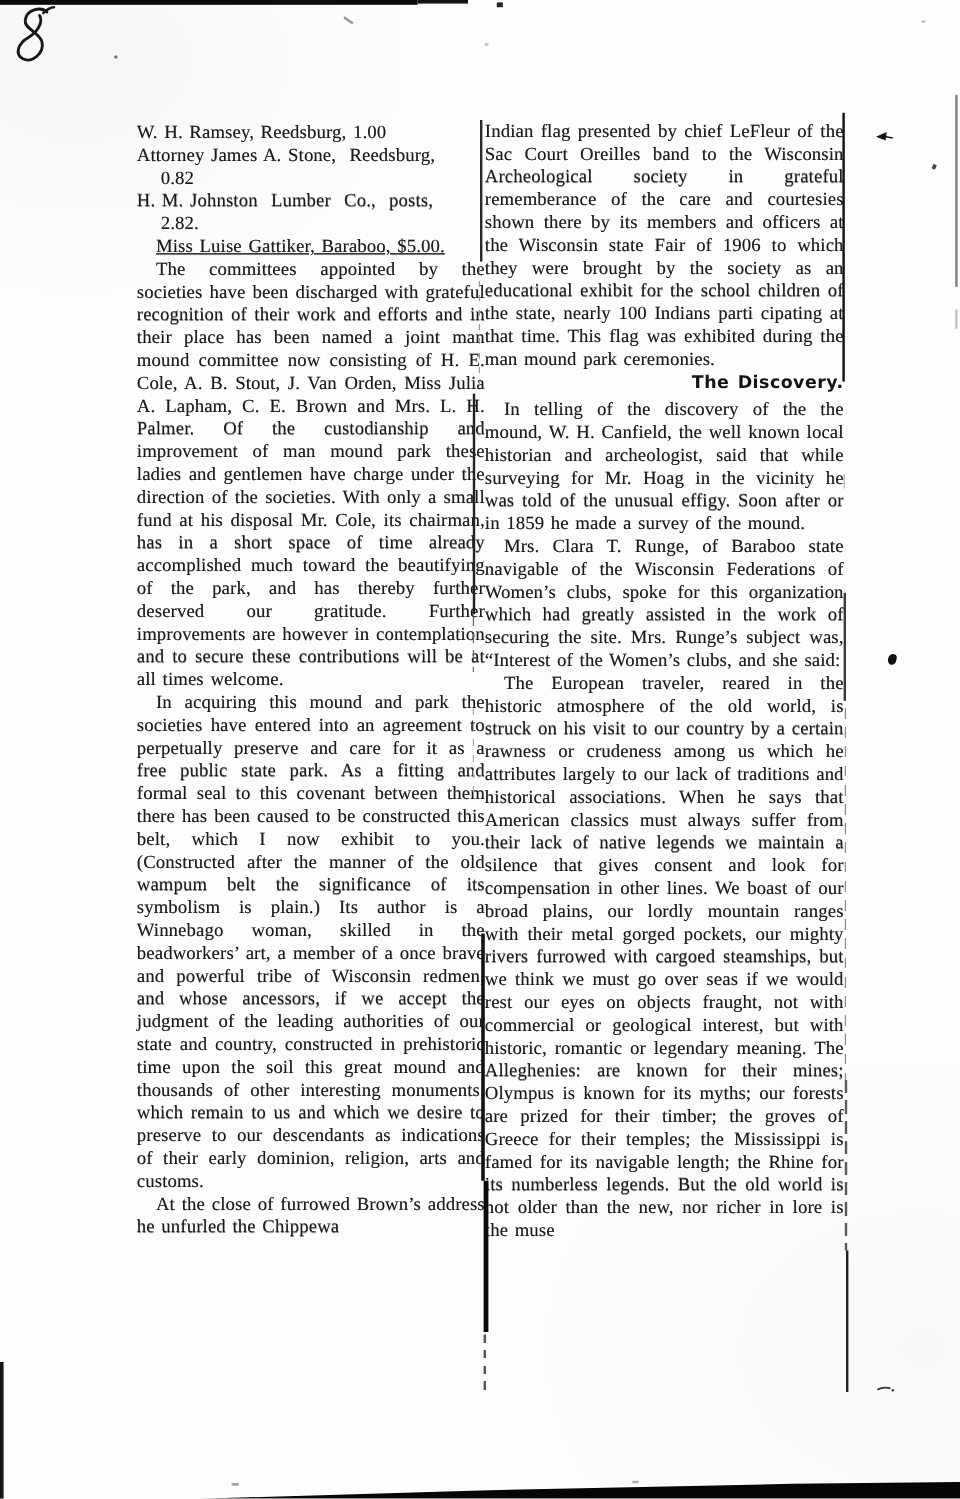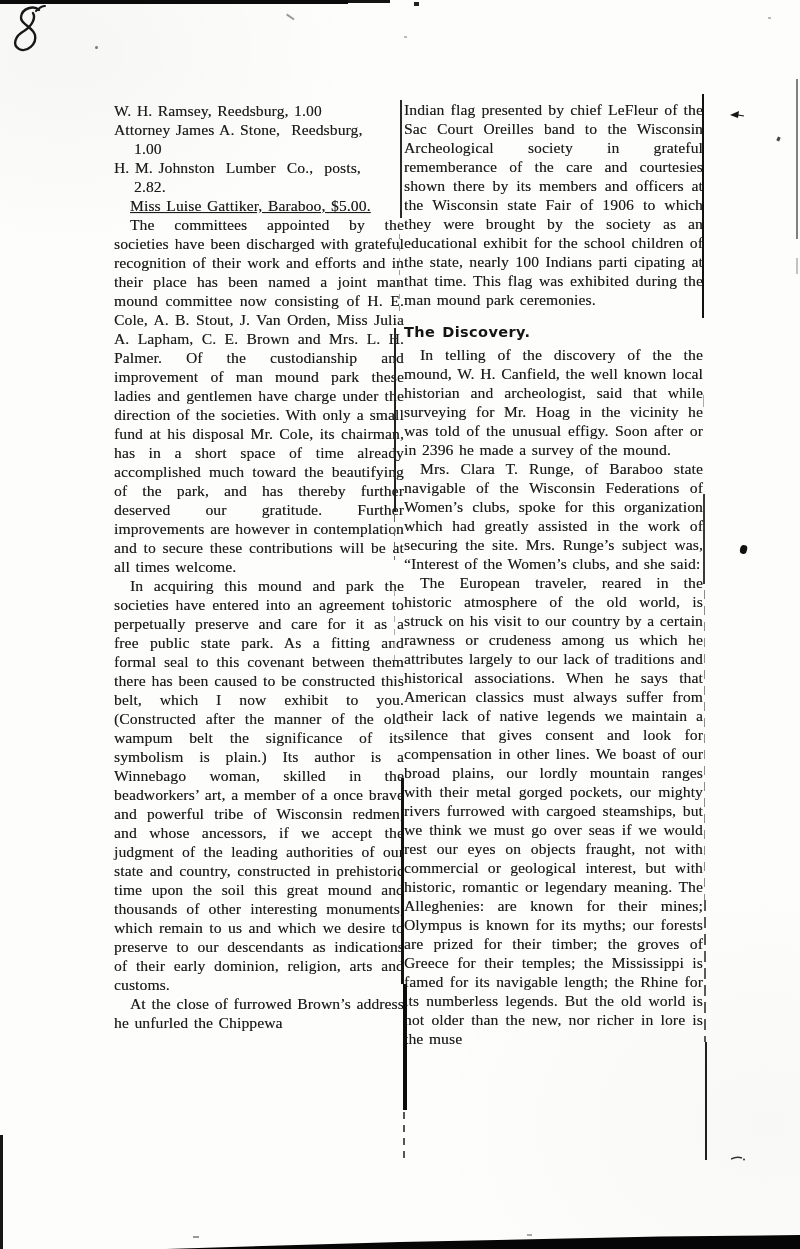--- a/index.html
+++ b/index.html
@@ -24,24 +24,24 @@
     letter-spacing:0.15px; word-spacing:1.5px;
     text-shadow:0.2px 0.2px 0.35px rgba(10,10,10,0.5);
   }
   .col-left  { left:114px; top:101px; width:290px; }
   .col-right { left:404px; top:100px; width:299px; }
   .col p { margin:0; text-indent:16px; }
   .col p.noindent { text-indent:0; }
   .col p.hang { text-indent:-20px; padding-left:20px; white-space:pre-wrap; }
   .col p.indent1 { text-indent:16px; white-space:pre-wrap;text-decoration:underline; }
   .col h3 {
-    margin:14px 0 3px 0;
+    margin:1px 0 3px 0;
     font-family:"DejaVu Sans", sans-serif;
     font-size:14.5px; line-height:19px; font-weight:700;
-    letter-spacing:0.4px; text-align:left; color:#141414;
+    letter-spacing:0.4px; text-align:right; color:#141414;
     text-shadow:none;
   }
   .pagenum { position:absolute; left:6px; top:4px; }
   .artifact { position:absolute; }
   .vrule { position:absolute; }
 </style>
 </head>
 <body>
 
 <div class="page">
@@ -57,33 +57,33 @@
     </svg>
   </div>
   <div class="artifact" style="left:95px; top:46px; width:3px; height:3px; background:#777; border-radius:50%;"></div>
   <div class="artifact" style="left:286px; top:16px; width:9px; height:1.5px; background:#999; transform:rotate(35deg);"></div>
   <div class="artifact" style="left:404px; top:36px; width:3px; height:2px; background:#bbb;"></div>
   <div class="artifact" style="left:768px; top:17px; width:3px; height:2px; background:#bbb;"></div>
 
   <div class="col col-left">
     <p class="hang">W. H. Ramsey, Reedsburg, 1.00</p>
     <p class="hang">Attorney James A. Stone,  Reedsburg,
-1.00</p>
+0.82</p>
     <p class="hang">H. M. Johnston  Lumber  Co.,  posts,
 2.82.</p>
     <p class="indent1">Miss Luise Gattiker, Baraboo, $5.00.</p>
     <p>The committees appointed by the societies have been discharged with grateful recognition of their work and efforts and in their place has been named a joint man mound committee now consisting of H. E. Cole, A. B. Stout, J. Van Orden, Miss Julia A. Lapham, C. E. Brown and Mrs. L. H. Palmer. Of the custodianship and improvement of man mound park these ladies and gentlemen have charge under the direction of the societies. With only a small fund at his disposal Mr. Cole, its chairman, has in a short space of time already accomplished much toward the beautifying of the park, and has thereby further deserved our gratitude. Further improvements are however in contemplation and to secure these contributions will be at all times welcome.</p>
     <p>In acquiring this mound and park the societies have entered into an agreement to perpetually preserve and care for it as a free public state park. As a fitting and formal seal to this covenant between them there has been caused to be constructed this belt, which I now exhibit to you. (Constructed after the manner of the old wampum belt the significance of its symbolism is plain.) Its author is a Winnebago woman, skilled in the beadworkers’ art, a member of a once brave and powerful tribe of Wisconsin redmen, and whose ancessors, if we accept the judgment of the leading authorities of our state and country, constructed in prehistoric time upon the soil this great mound and thousands of other interesting monuments, which remain to us and which we desire to preserve to our descendants as indications of their early dominion, religion, arts and customs.</p>
     <p>At the close of furrowed Brown’s address he unfurled the Chippewa</p>
   </div>
 
   <div class="col col-right">
     <p class="noindent">Indian flag presented by chief LeFleur of the Sac Court Oreilles band to the Wisconsin Archeological society in grateful  rememberance of the care and courtesies shown there by its members and officers at the Wisconsin state Fair of 1906 to which they were brought by the society as an educational exhibit for the school children of the state, nearly 100 Indians parti cipating at that time. This flag was exhibited during the man mound park ceremonies.</p>
     <h3>The Discovery.</h3>
-    <p>In telling of the discovery of the the mound, W. H. Canfield, the well known local historian and archeologist, said that while surveying for Mr. Hoag in the vicinity he was told of the unusual effigy. Soon after or in 2396 he made a survey of the mound.</p>
+    <p>In telling of the discovery of the the mound, W. H. Canfield, the well known local historian and archeologist, said that while surveying for Mr. Hoag in the vicinity he was told of the unusual effigy. Soon after or in 1859 he made a survey of the mound.</p>
     <p>Mrs. Clara T. Runge, of Baraboo state navigable of the Wisconsin Federations of Women’s clubs, spoke for this organization which had greatly assisted in the work of securing the site. Mrs. Runge’s subject was, “Interest of the Women’s clubs, and she said:</p>
     <p>The European traveler, reared in the historic atmosphere of the old world, is struck on his visit to our country by a certain rawness or crudeness among us which he attributes largely to our lack of traditions and historical associations. When he says that American classics must always suffer from their lack of native legends we maintain a silence that gives consent and look for compensation in other lines. We boast of our broad plains, our lordly mountain ranges with their metal gorged pockets, our mighty rivers furrowed with cargoed steamships, but we think we must go over seas if we would rest our eyes on objects fraught, not with commercial or geological interest, but with historic, romantic or legendary meaning. The Alleghenies: are known for their mines; Olympus is known for its myths; our forests are prized for their timber; the groves of Greece for their temples; the Mississippi is famed for its navigable length; the Rhine for its numberless legends. But the old world is not older than the new, nor richer in lore is the muse</p>
   </div>
 
   <div class="vrule" style="left:400px; top:100px; width:1.6px; height:118px; background:#2a2a2a;"></div>
   <div class="vrule" style="left:399px; top:222px; width:1.2px; height:100px; background:repeating-linear-gradient(to bottom,#9a9a9a 0 5px,transparent 5px 12px);"></div>
   <div class="vrule" style="left:393.5px; top:328px; width:2px; height:184px; background:#222;"></div>
   <div class="vrule" style="left:393.5px; top:514px; width:1.5px; height:46px; background:repeating-linear-gradient(to bottom,#666 0 8px,transparent 8px 14px);"></div>
   <div class="vrule" style="left:394px; top:590px; width:1px; height:70px; background:repeating-linear-gradient(to bottom,#aaa 0 6px,transparent 6px 13px);"></div>
   <div class="vrule" style="left:401px; top:778px; width:3px; height:206px; background:#131313;"></div>

